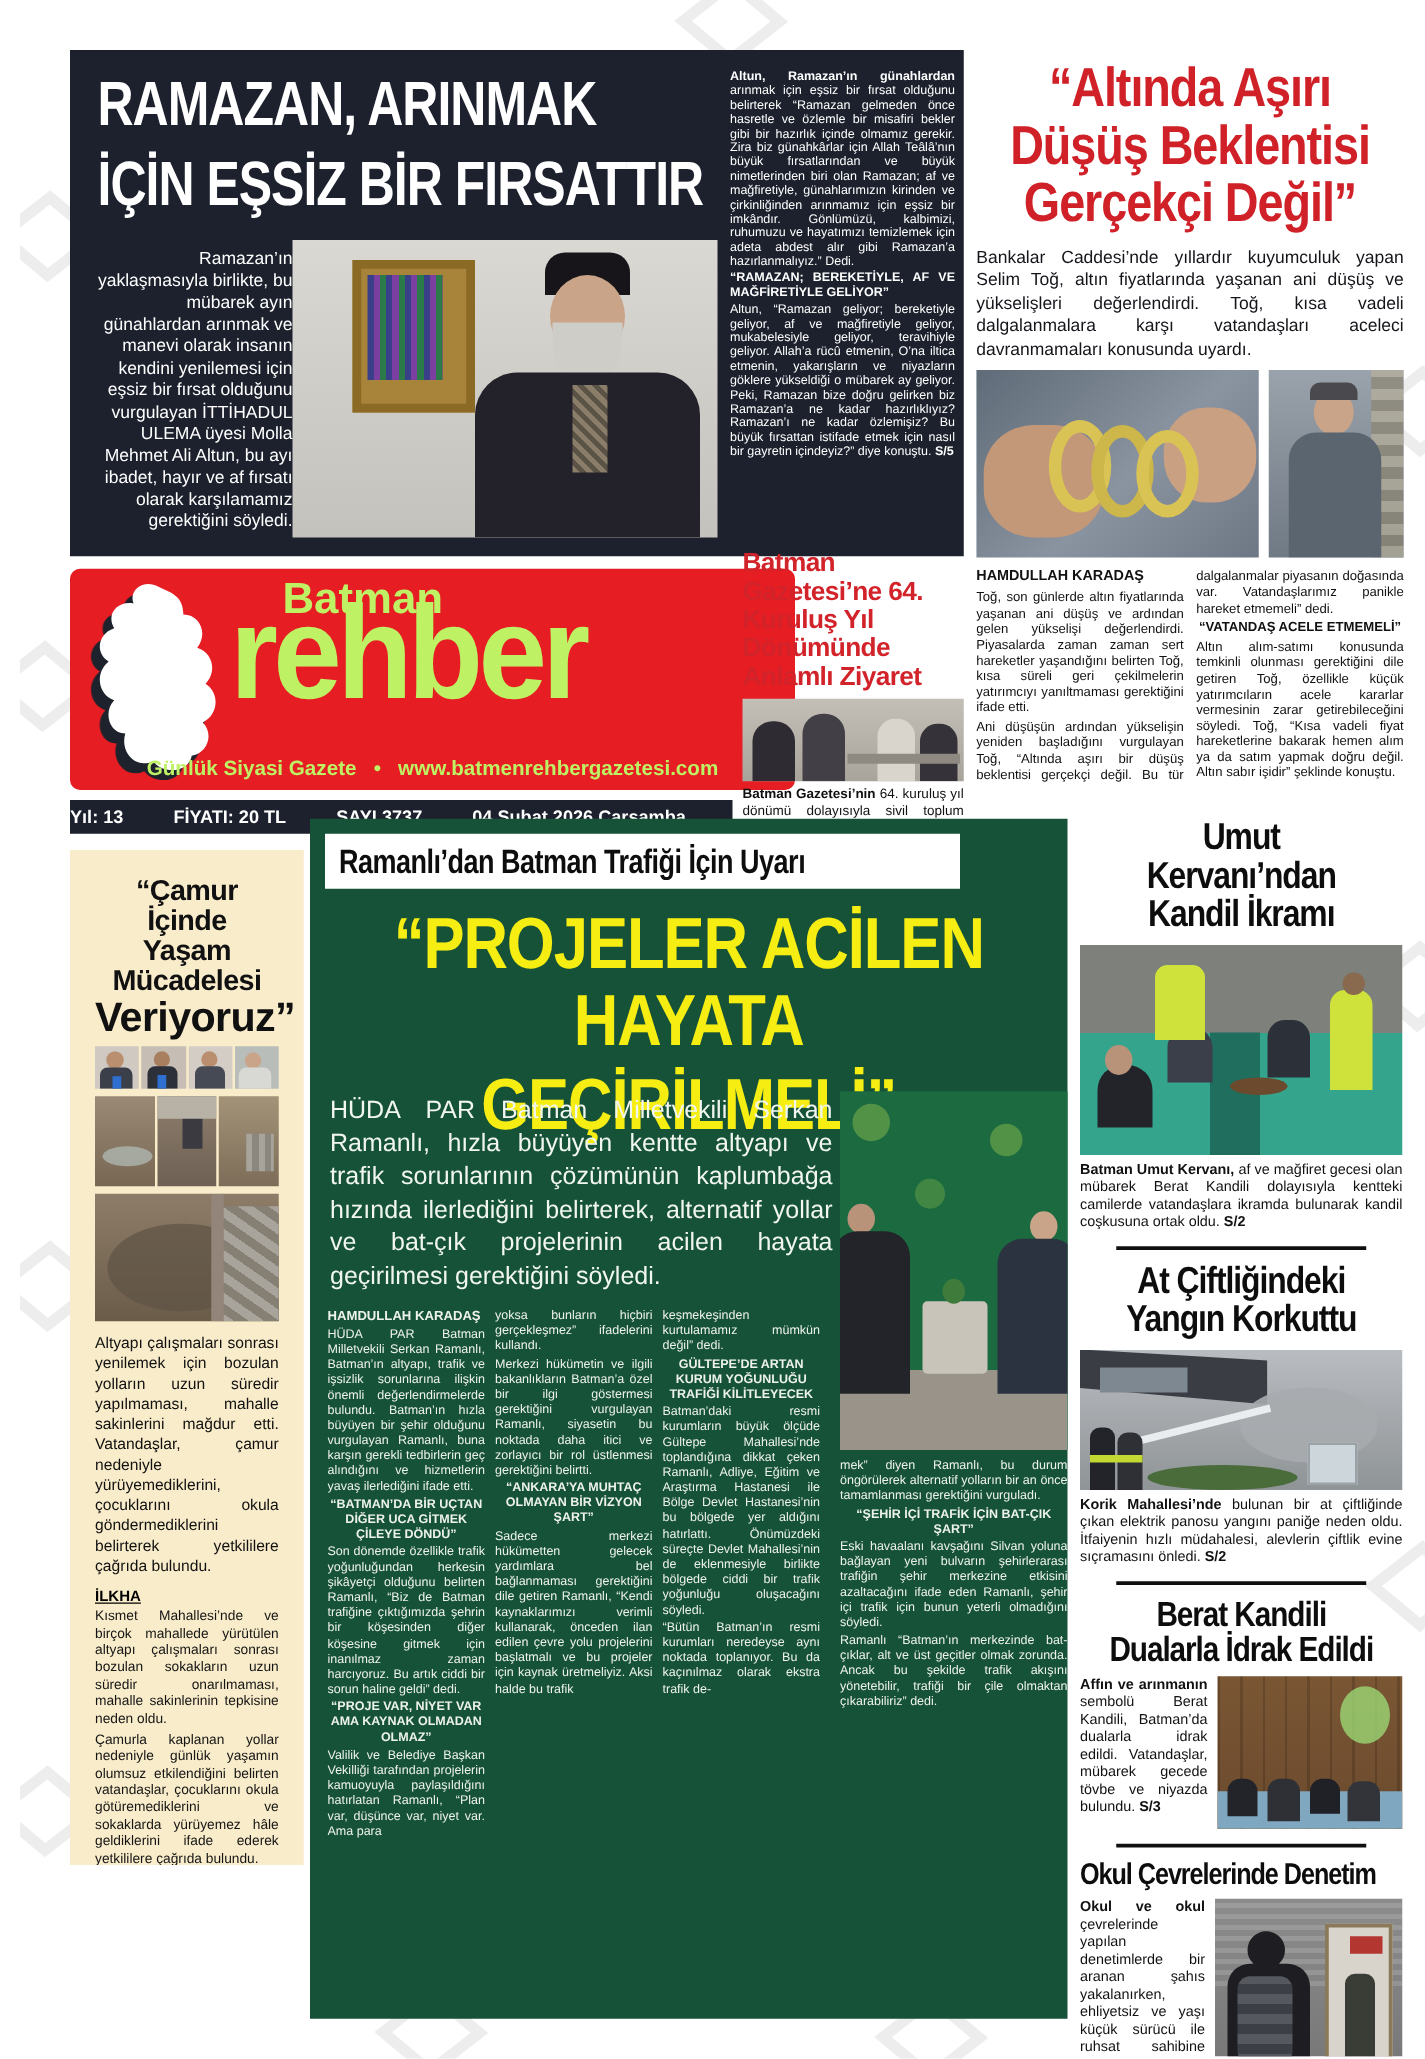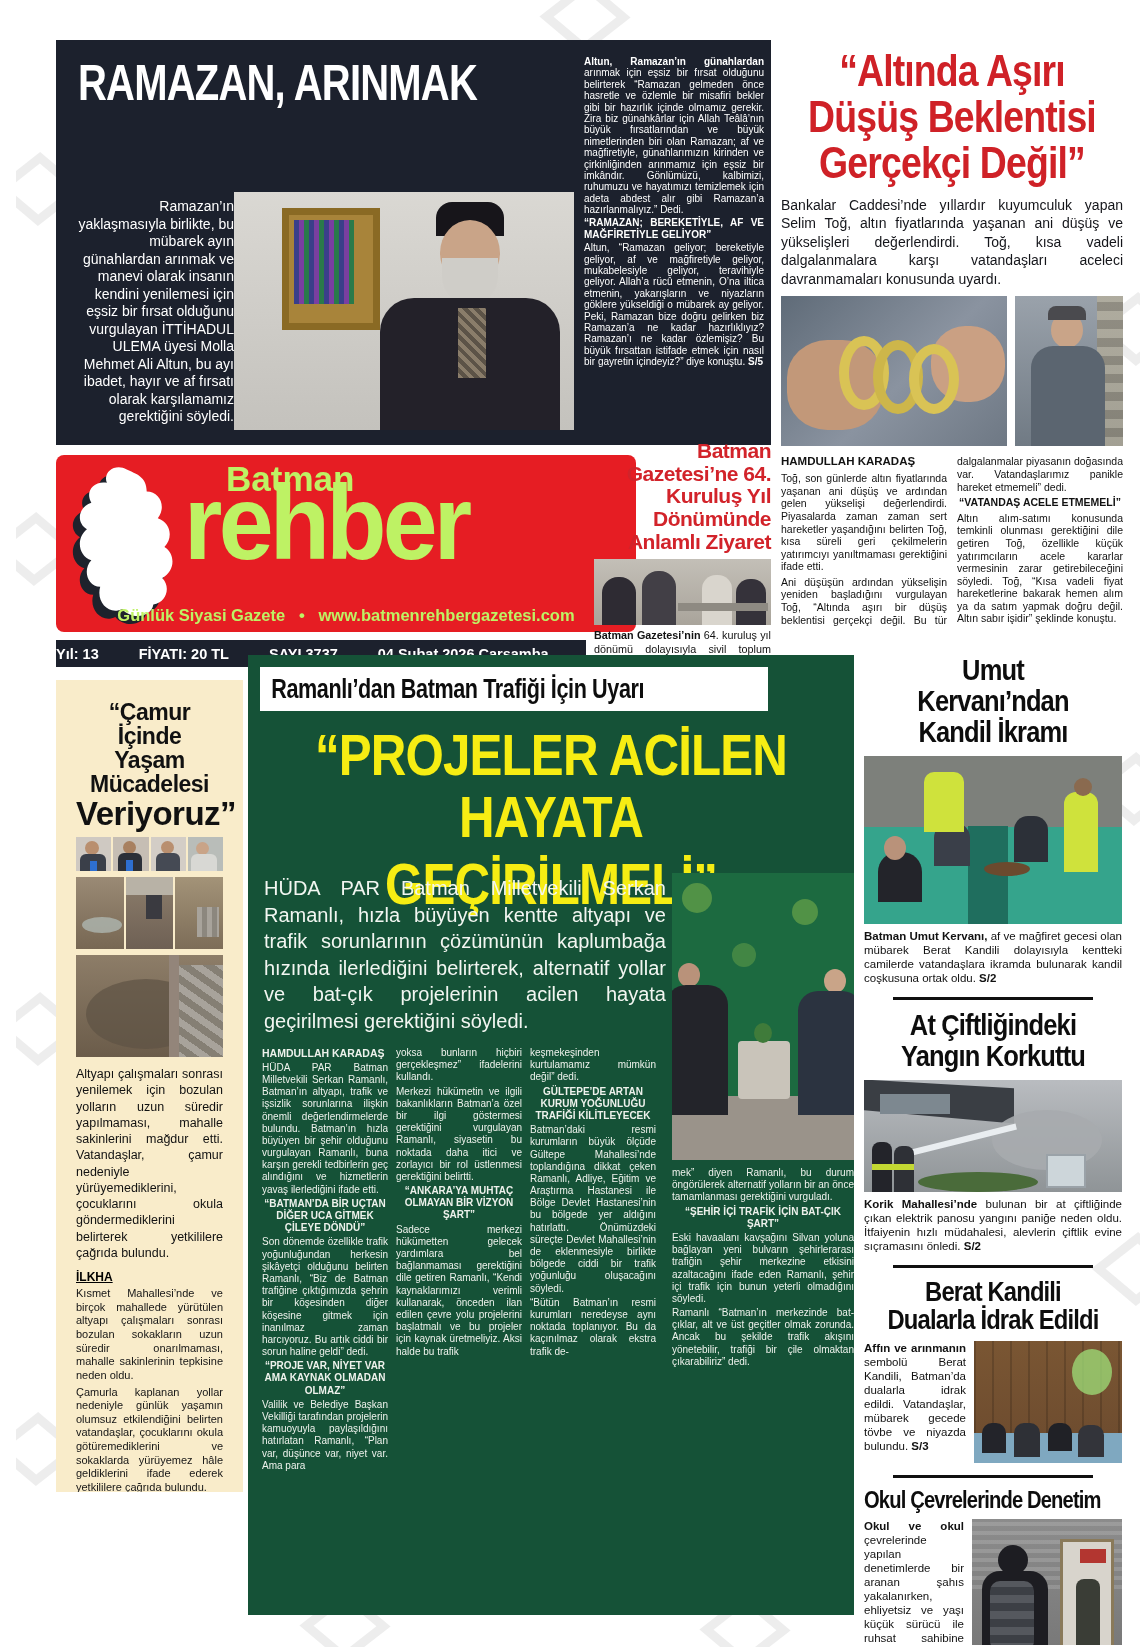--- a/index.html
+++ b/index.html
@@ -29,21 +29,21 @@
   #altin .by{font-weight:800;font-size:11.5px;}
   #altin .sub{font-weight:800;text-align:center;margin:2px 0;}
   
   #banner{left:40px;top:455px;width:580px;height:177px;background:#e61d23;border-radius:8px;color:#bef264;}
   #logo-batman{position:absolute;left:170px;top:4px;font-size:35px;font-weight:900;}
   #logo-rehber{position:absolute;left:128px;top:14px;font-size:106px;font-weight:900;letter-spacing:-4px;line-height:1;transform:scaleX(.93);transform-origin:left center;}
   #tagline{position:absolute;left:0;right:0;bottom:7px;text-align:center;font-size:16.5px;font-weight:600;}
   #infobar{left:40px;top:640px;width:530px;height:27px;background:#1c212d;color:#fff;display:flex;align-items:center;gap:40px;font-size:14.5px;font-weight:800;}
   
   #ziyaret{left:578px;top:440px;width:177px;}
-  #ziyaret .hl{color:#d2232a;font-weight:900;font-size:21px;line-height:1.08;text-align:right;letter-spacing:-.5px;}
+  #ziyaret .hl{color:#d2232a;font-weight:900;font-size:21px;line-height:1.08;text-align:left;letter-spacing:-.5px;}
   #ziyaret .cap{font-size:10.8px;line-height:1.22;color:#111;margin-top:4px;}
   
   #camur{left:40px;top:680px;width:187px;height:812px;background:#f9ecca;padding:20px;box-sizing:border-box;overflow:hidden;}
   #camur .hl{color:#111;font-weight:900;text-align:center;line-height:1.05;letter-spacing:-.5px;}
   #camur .intro{font-size:12.5px;line-height:1.3;color:#111;margin-top:9px;}
   #camur .by{font-weight:800;font-size:12px;margin-top:9px;text-decoration:underline;}
   #camur .bp{font-size:11px;line-height:1.24;color:#151515;margin:3px 0 0 0;}
   .grid{display:grid;gap:2px;margin-top:6px;}
   
   #green{left:232px;top:655px;width:606px;height:960px;background:#155237;}
@@ -74,20 +74,21 @@
   <div class="wm" style="left:-8px;top:1420px;"></div>
   <div class="wm" style="right:-10px;top:300px;"></div>
   <div class="wm" style="right:-8px;top:760px;"></div>
   <div class="wm" style="right:-10px;top:1240px;"></div>
   <div class="wm" style="left:540px;top:-12px;"></div>
   <div class="wm" style="left:300px;bottom:-8px;"></div>
   <div class="wm" style="left:700px;bottom:-12px;"></div>
 
   <div class="abs" id="darkbox">
     <div class="bigline" style="top:14px;"><span class="cnd">RAMAZAN, ARINMAK</span></div>
+    <div class="bigline" style="top:78px;"><span class="cnd">İÇİN EŞSİZ BİR FIRSATTIR</span></div>
     <div id="ram-intro" class="j">Ramazan’ın yaklaşmasıyla birlikte, bu mübarek ayın günahlardan arınmak ve manevi olarak insanın kendini yenilemesi için eşsiz bir fırsat olduğunu vurgulayan İTTİHADUL ULEMA üyesi Molla Mehmet Ali Altun, bu ayı ibadet, hayır ve af fırsatı olarak karşılamamız gerektiğini söyledi.</div>
 
     <div class="photo s" style="left:178px;top:152px;width:340px;height:238px;background:linear-gradient(180deg,#dad8d3,#c4c2bd);">
       <div class="s" style="left:48px;top:16px;width:84px;height:108px;background:#a8843a;border:7px solid #8a6a24;"></div>
       <div class="s" style="left:60px;top:28px;width:60px;height:84px;background:repeating-linear-gradient(90deg,#3a3f8a 0 5px,#7a3fa0 5px 10px,#2a7a4a 10px 15px);"></div>
       <div class="s" style="left:202px;top:10px;width:68px;height:34px;border-radius:16px 16px 0 0;background:#17151a;"></div>
       <div class="s" style="left:206px;top:28px;width:60px;height:66px;border-radius:50%;background:#c9a488;"></div>
       <div class="s" style="left:208px;top:66px;width:56px;height:46px;border-radius:0 0 28px 28px;background:#cfcdc8;"></div>
       <div class="s" style="left:146px;top:106px;width:180px;height:132px;border-radius:34px 34px 0 0;background:#232129;"></div>
       <div class="s" style="left:224px;top:116px;width:28px;height:70px;background:repeating-linear-gradient(45deg,#8a7d6a 0 4px,#5c5347 4px 8px);"></div>

